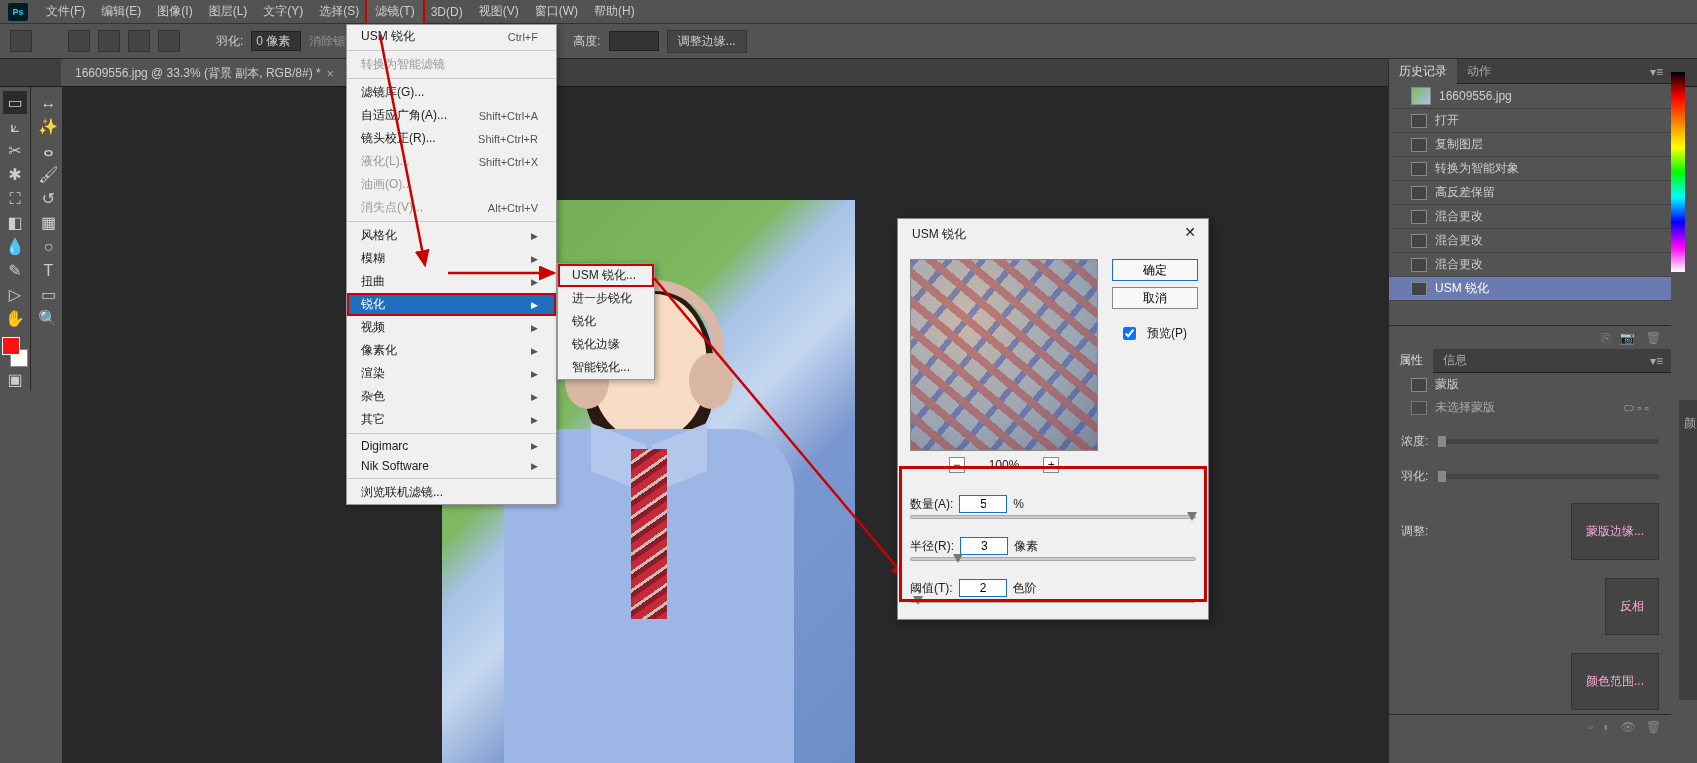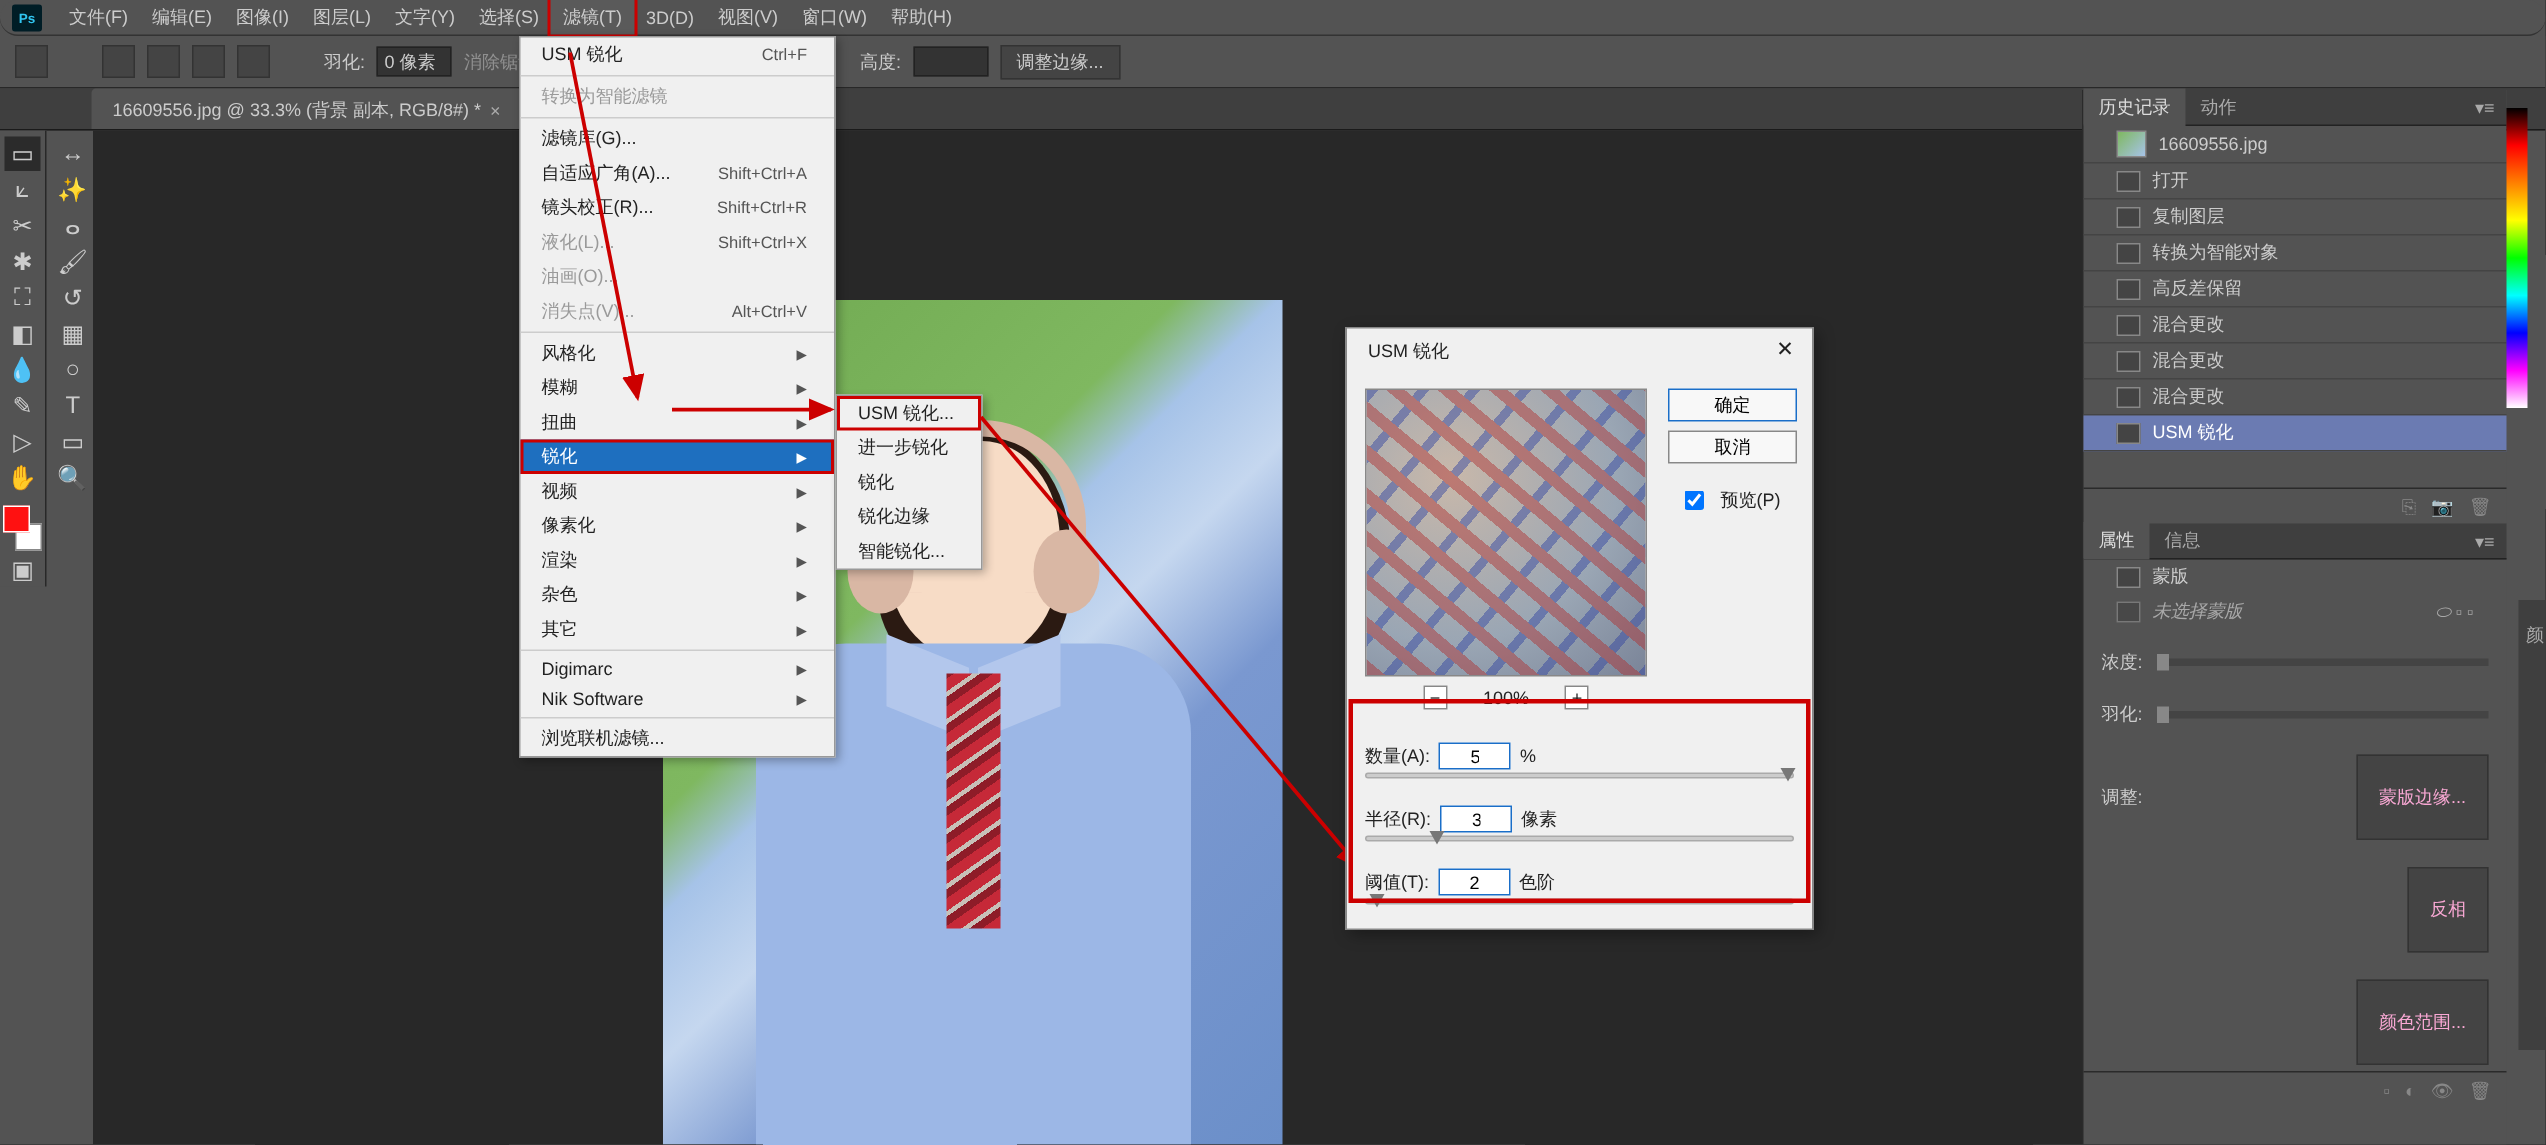--- a/index.html
+++ b/index.html
@@ -1,17 +1,17 @@
 <!DOCTYPE html>
 <html><head>
 <meta charset="utf-8">
 <style>
 * { margin: 0; padding: 0; box-sizing: border-box; font-family: "Microsoft YaHei", sans-serif; font-size: 12px; user-select: none; }
 body { background: #535353; width: 1697px; height: 763px; overflow: hidden; color: #ccc; position: relative; }
-.menubar { height: 24px; background: #535353; display: flex; align-items: center; padding-left: 8px; border-bottom: 1px solid #333; border-radius: 12px; }
+.menubar { height: 24px; background: #535353; display: flex; align-items: center; padding-left: 8px; border-bottom: 1px solid #333; }
 .ps-icon { width: 20px; height: 18px; background: #001d26; color: #31c5f0; font-weight: bold; font-size: 9px; display: flex; align-items: center; justify-content: center; border-radius: 2px; margin-right: 10px; }
 .menu-item { padding: 3px 8px; color: #ccc; cursor: default; }
 .menu-item.active { background: #5a5a5a; outline: 2px solid #c00; }
 .options-bar { height: 35px; background: #535353; display: flex; align-items: center; padding-left: 10px; border-bottom: 1px solid #282828; gap: 8px; }
 .opt-btn { width: 22px; height: 22px; background: #444; border: 1px solid #333; }
 .opt-label { color: #ccc; }
 .opt-input { width: 50px; height: 20px; background: #333; border: 1px solid #222; color: #ccc; padding: 0 4px; }
 .opt-button { padding: 2px 10px; background: #444; border: 1px solid #333; color: #ccc; }
 .tab-bar { height: 28px; background: #3f3f3f; display: flex; align-items: flex-end; padding-left: 61px; border-bottom: 1px solid #1a1a1a; }
 .doc-tab { padding: 6px 14px 4px; background: #535353; color: #ccc; border-radius: 3px 3px 0 0; display: flex; align-items: center; gap: 6px; }
@@ -401,21 +401,21 @@
 
     <div class="tabs">
       <div class="ptab active">属性</div>
       <div class="ptab">信息</div>
       <div class="menu">▾≡</div>
     </div>
     <div class="hist-item" style="border:none">
       <div class="hist-icon"></div>
       <span>蒙版</span>
     </div>
-    <div class="hist-item" style="border:none; opacity:.7; font-style:italic">
+    <div class="hist-item" style="border:none; opacity:.7; ">
       <div class="hist-icon"></div>
       <span>未选择蒙版</span>
       <span style="margin-left:auto">⬭ ▫ ▫</span>
     </div>
     <div class="prop-row">
       <span>浓度:</span>
         <div class="prop-slider"></div>
     </div>
     <div class="prop-row">
       <span>羽化:</span>

